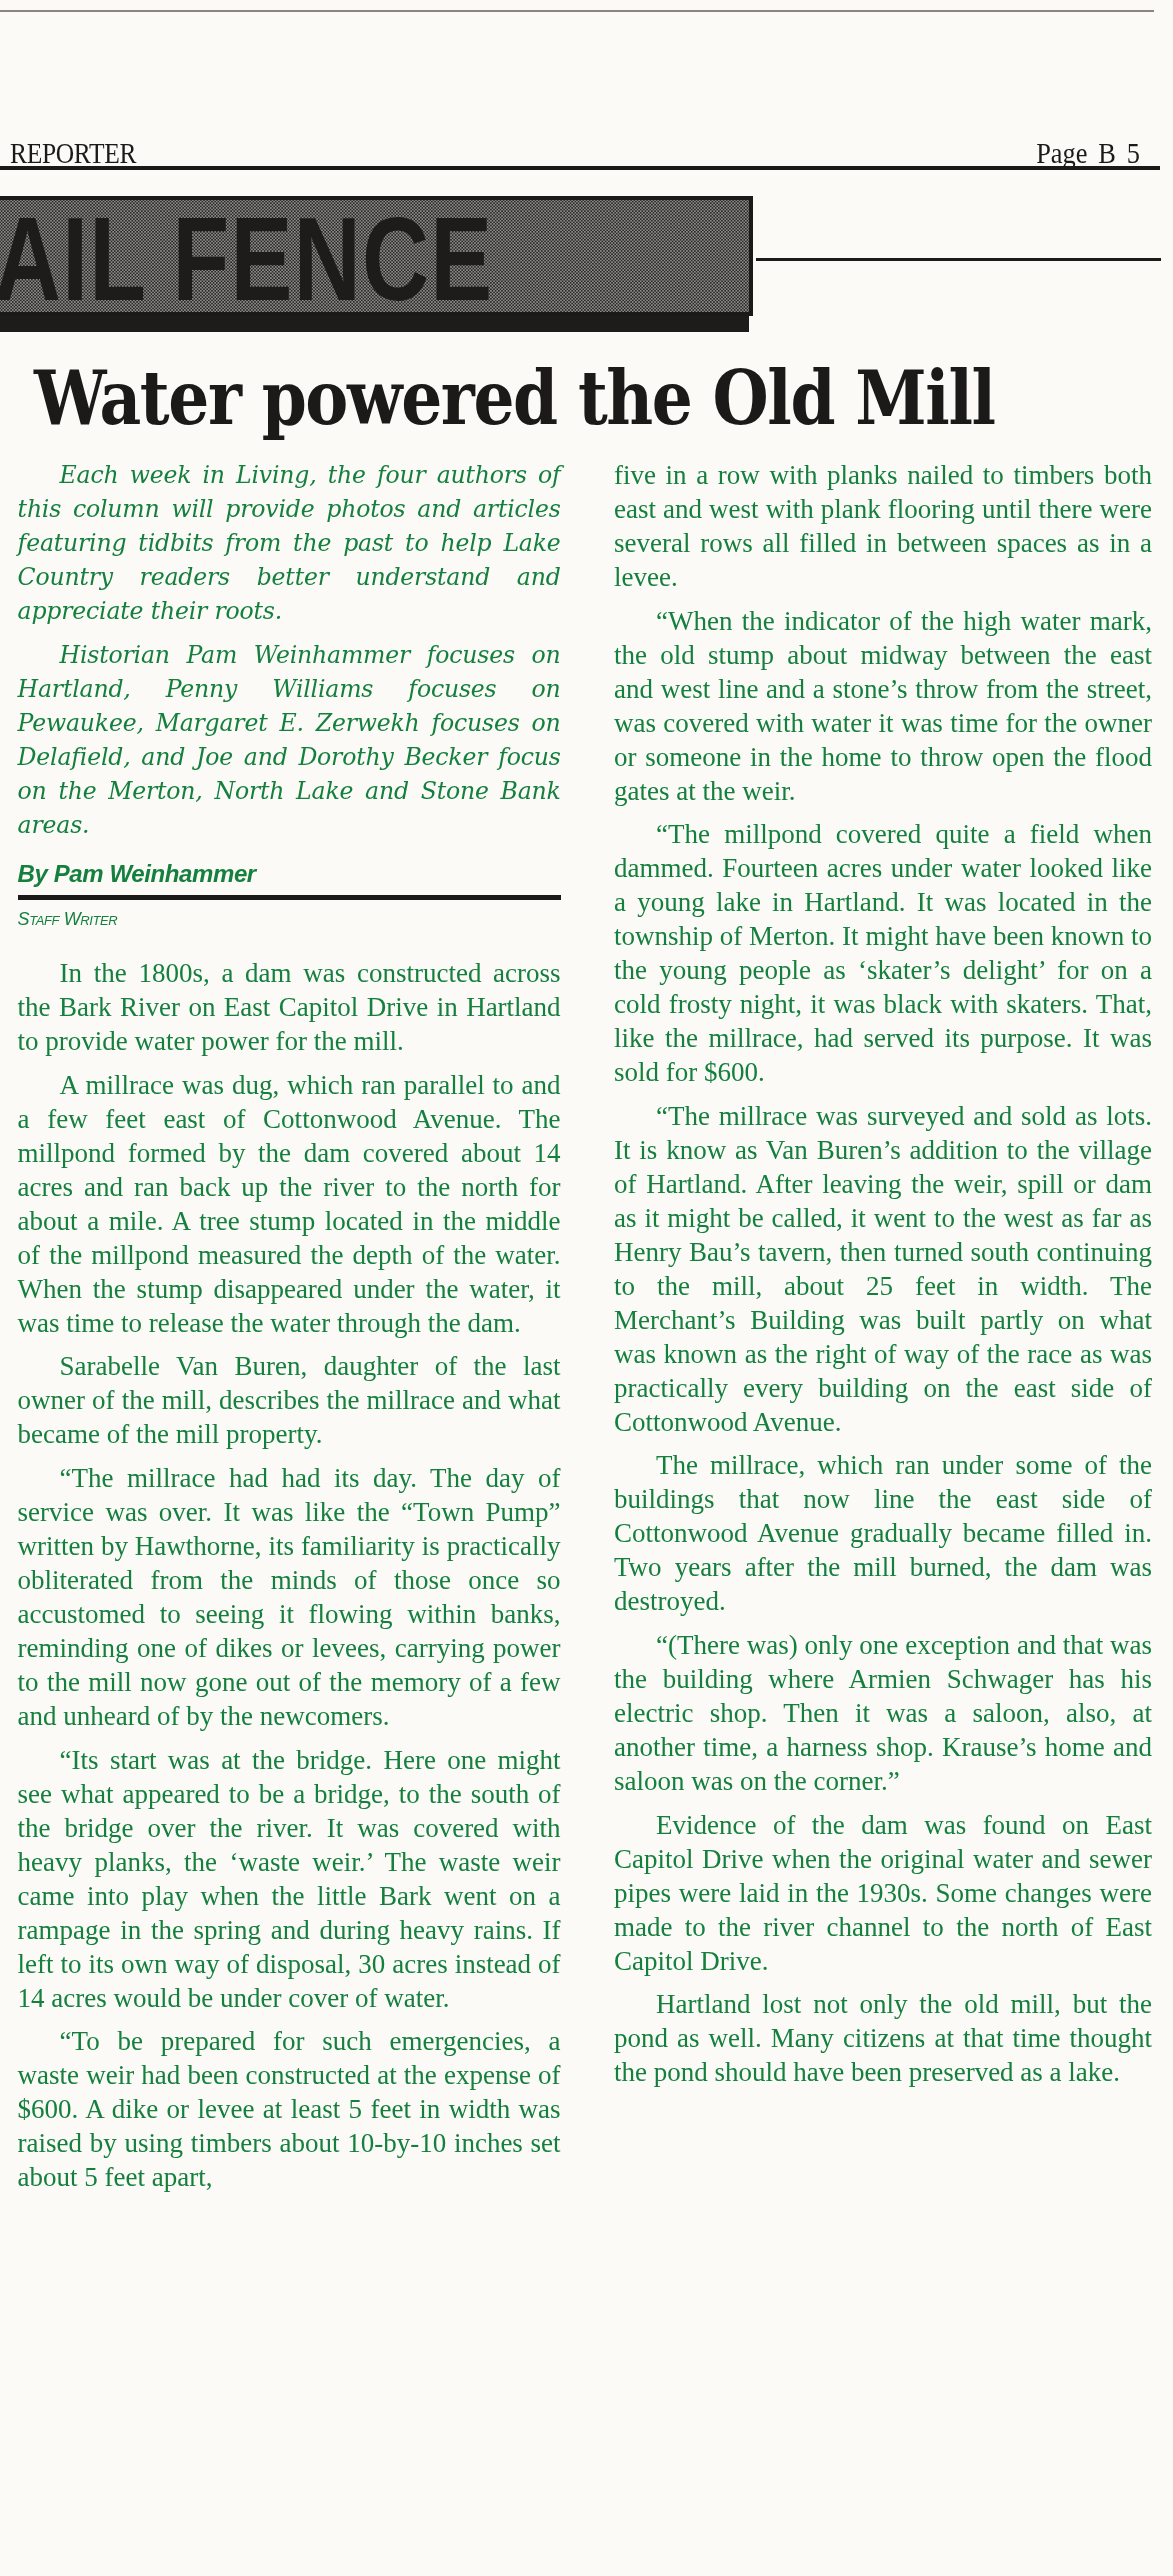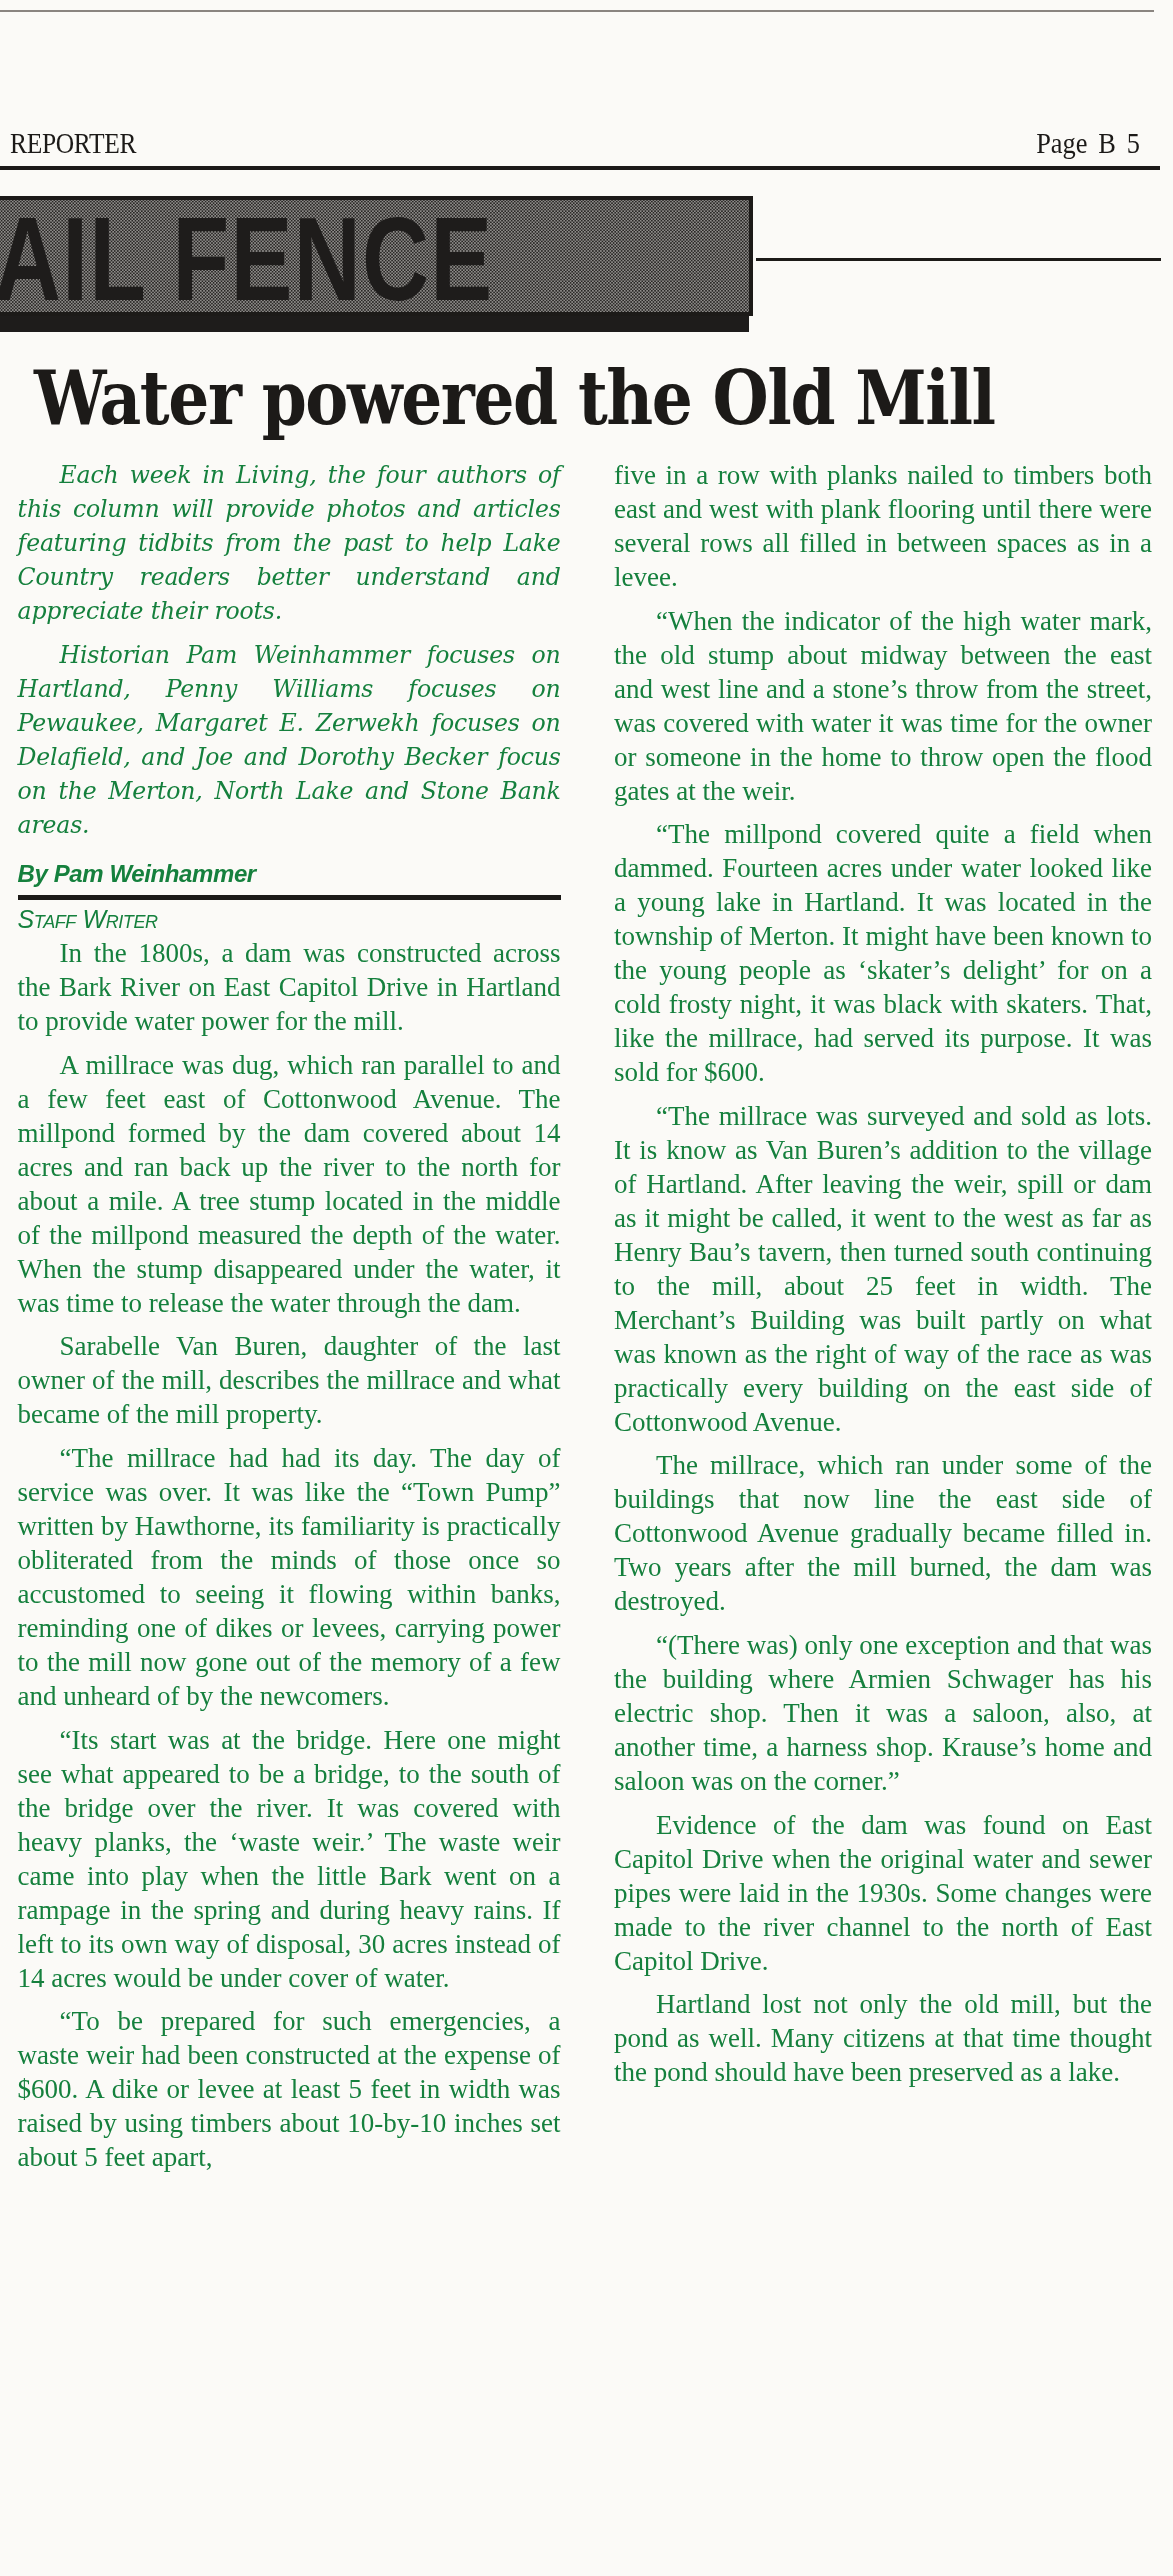--- a/index.html
+++ b/index.html
@@ -16,21 +16,21 @@
       font-family: "DejaVu Serif", serif;
     }
     .top-rule {
       position: absolute;
       left: 0; top: 10.4px;
       width: 1154px; height: 1.6px;
       background: #8a8580;
     }
     .run-header {
       position: absolute;
-      left: 9.6px; top: 126px;
+      left: 9.6px; top: 136px;
       width: 1154px;
       height: 40px;
     }
     .run-left {
       position: absolute;
       left: 0; top: 0;
       font-family: "Liberation Serif", serif;
       font-size: 30px;
       letter-spacing: -0.4px;
       transform: scaleX(0.85);
@@ -142,23 +142,23 @@
       letter-spacing: -0.4px;
     }
     .byline-rule {
       height: 5.6px;
       background: #1c1a18;
       margin: 3.2px 0 4.8px 0;
     }
     .staff {
       font-family: "Liberation Sans", sans-serif;
       font-style: italic;
-      font-size: 25px;
+      font-size: 18px;
       line-height: 29px;
-      margin-bottom: 2px;
+      margin-bottom: 22px;
       font-variant: small-caps;
       letter-spacing: -0.4px;
     }
   </style>
 </head>
 <body>
 
 <div class="top-rule"></div>
 
 <div class="run-header">

